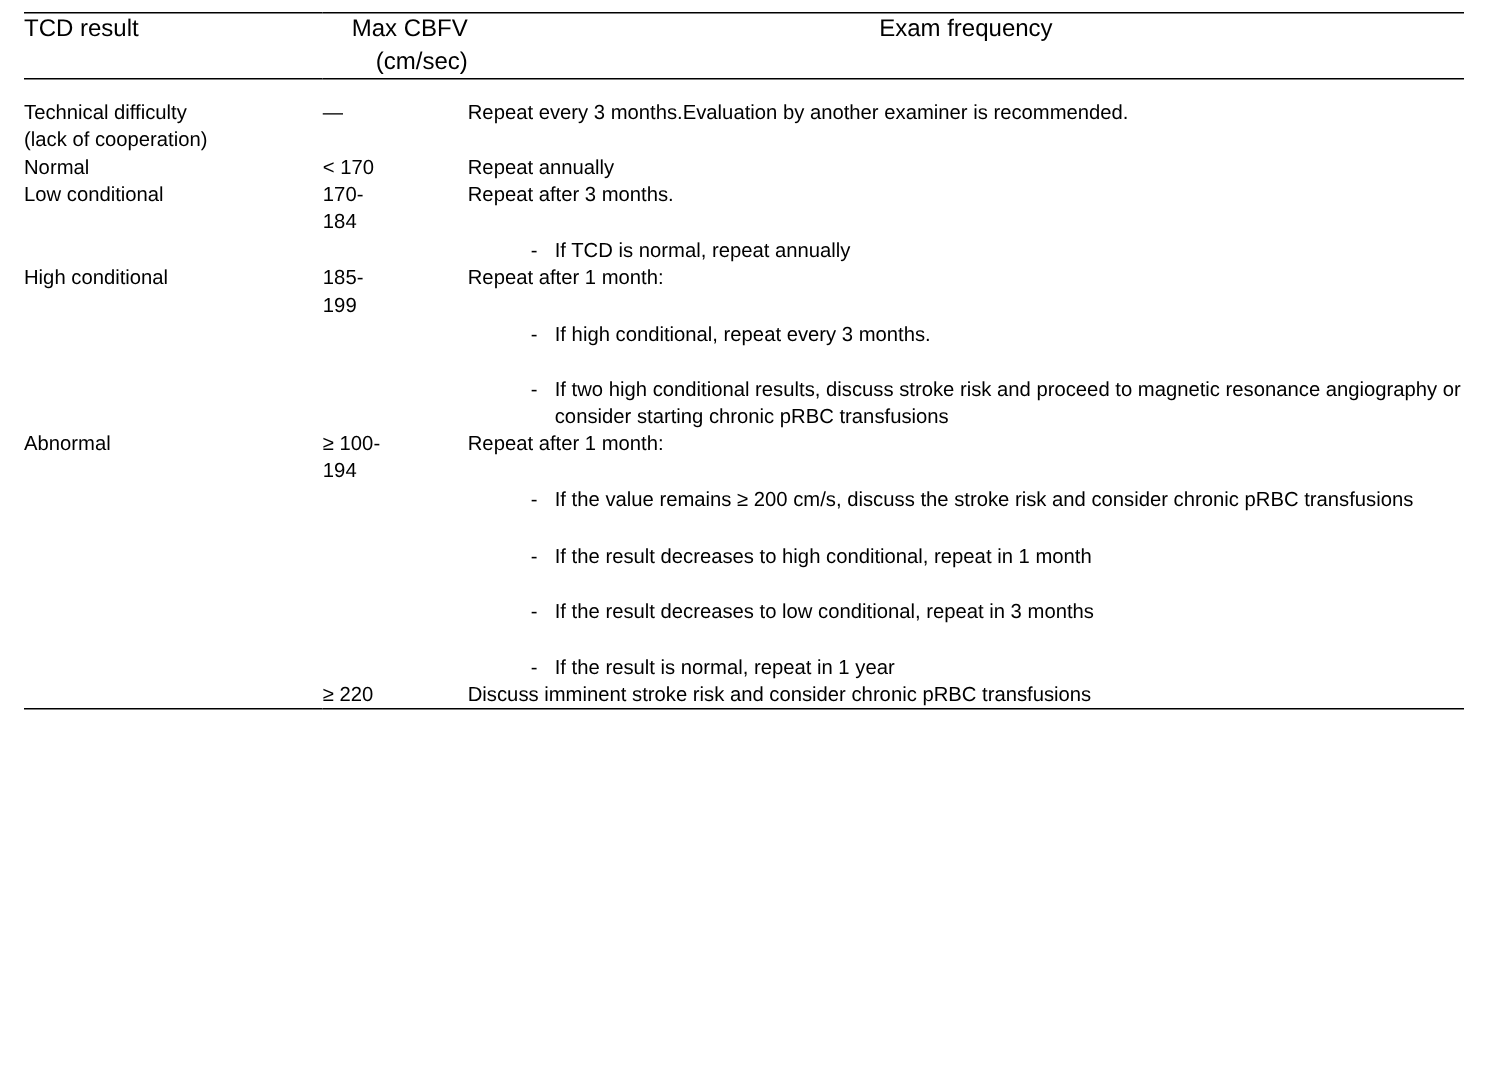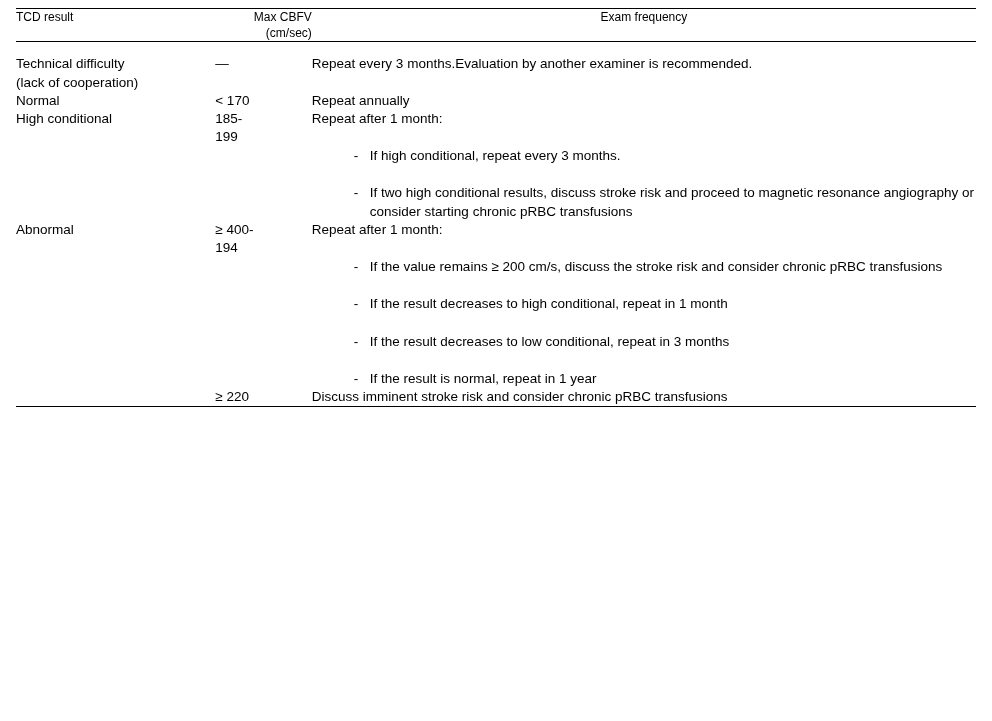--- a/index.html
+++ b/index.html
@@ -37,21 +37,21 @@
     border-top: 1.6px solid #000;
   }
   .rule-mid {
     border-bottom: 1.6px solid #000;
   }
   .rule-bottom {
     border-bottom: 1.6px solid #000;
   }
   thead th {
     font-weight: normal;
-    font-size: 12px;
+    font-size: 16px;
     padding-top: 9px;
     padding-bottom: 11px;
   }
   th.col-result {
     width: 198px;
     text-align: left;
     padding-left: 2px;
   }
   th.col-vel {
     width: 96px;
@@ -135,20 +135,38 @@
       <tr>
         <td class="c-result">
           <span class="sub-line">Normal</span>
         </td>
         <td class="c-vel">&lt; 170</td>
         <td class="c-freq">
           <span class="freq-lead">Repeat annually</span>
         </td>
       </tr>
 
+      <tr>
+        <td class="c-result">
+          <span class="sub-line">Low conditional</span>
+        </td>
+        <td class="c-vel">
+          <span class="sub-line">170-</span>
+          <span class="sub-line">184</span>
+        </td>
+        <td class="c-freq pad-b-30">
+          <span class="freq-lead">Repeat after 3 months.</span>
+          <ul class="bullets">
+            <li>
+              <span class="dash">-</span>
+              <span>If TCD is normal, repeat annually</span>
+            </li>
+          </ul>
+        </td>
+      </tr>
 
       <tr>
         <td class="c-result">
           <span class="sub-line">High conditional</span>
         </td>
         <td class="c-vel">
           <span class="sub-line">185-</span>
           <span class="sub-line">199</span>
         </td>
         <td class="c-freq pad-b-30">
@@ -164,21 +182,21 @@
             </li>
           </ul>
         </td>
       </tr>
 
       <tr>
         <td class="c-result">
           <span class="sub-line">Abnormal</span>
         </td>
         <td class="c-vel">
-          <span class="sub-line">≥ 400-</span>
+          <span class="sub-line">≥ 100-</span>
           <span class="sub-line">194</span>
         </td>
         <td class="c-freq pad-b-30">
           <span class="freq-lead">Repeat after 1 month:</span>
           <ul class="bullets">
             <li>
               <span class="dash">-</span>
               <span>If the value remains ≥ 200 cm/s, discuss the stroke risk and consider chronic pRBC transfusions</span>
             </li>
             <li>

